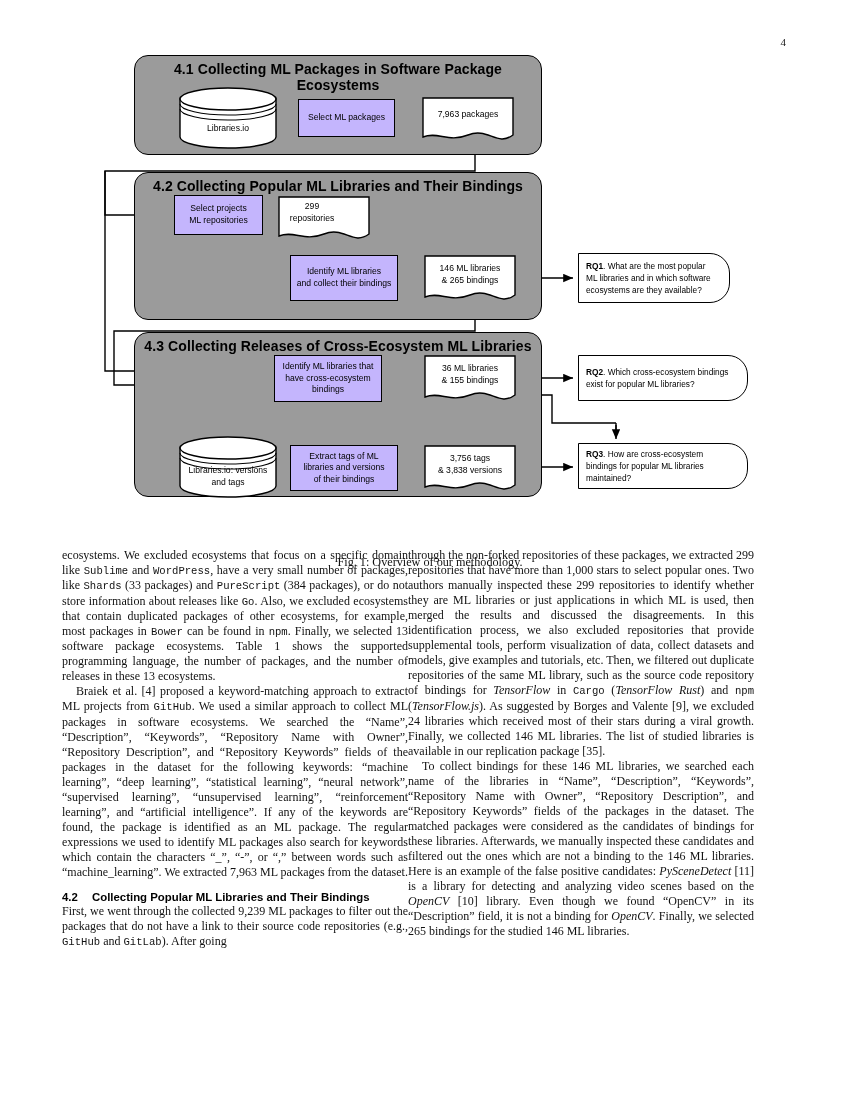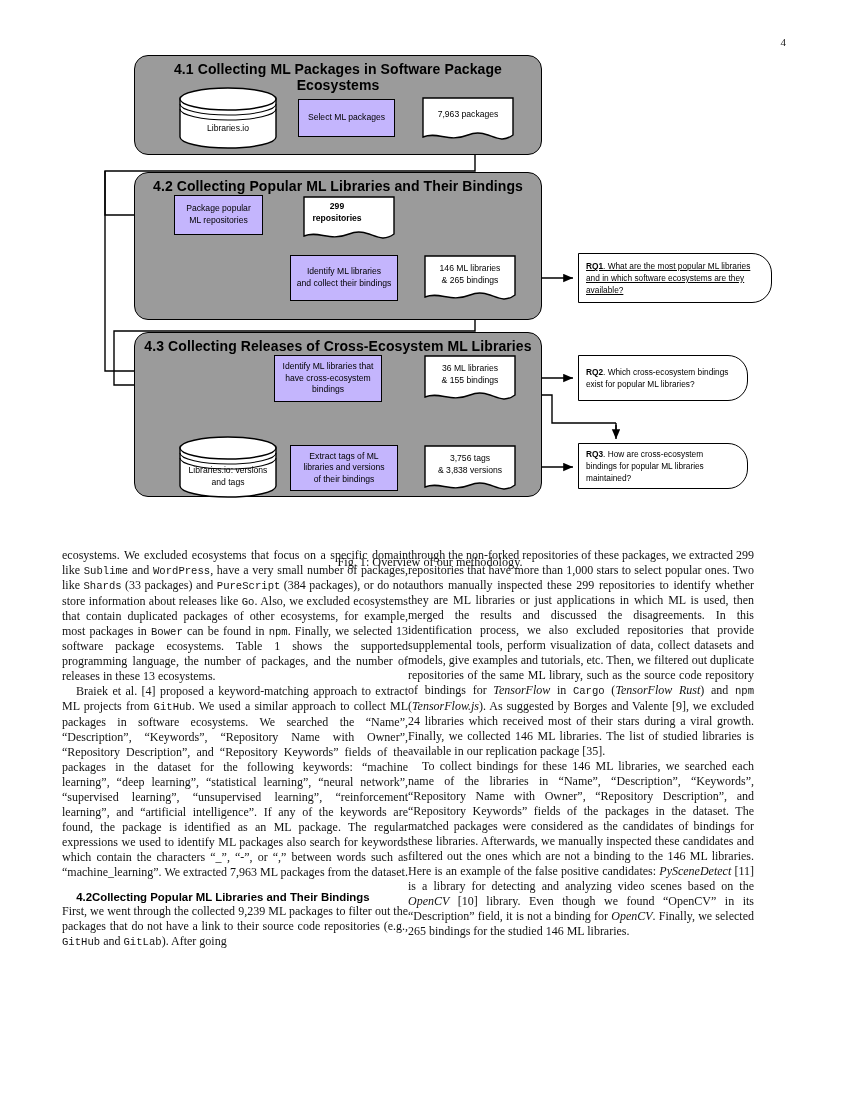--- a/index.html
+++ b/index.html
@@ -134,21 +134,21 @@
     font-size:10.6px;
   }
   i,em{font-style:italic;}
   h4.sec{
     margin:11px 0 1px 0;
     font-family:"Liberation Sans", sans-serif;
     font-size:11.4px;
     font-weight:bold;
     color:#000;
   }
-  h4.sec .num{display:inline-block; min-width:30px;text-align:right;}
+  h4.sec .num{display:inline-block; min-width:30px;}
 </style>
 </head>
 <body>
 
 <div class="page">
 
   <div class="page-number">4</div>
 
   <div class="figure">
 
@@ -225,24 +225,24 @@
 
     <div class="node" style="left:198px; top:44px; width:97px; height:38px; white-space:pre-line;">Select ML packages</div>
 
     <div class="doc" style="left:322px; top:42px; width:92px; height:44px;">
       <svg width="92" height="48" viewBox="0 0 92 48">
         <path d="M1,1 L91,1 L91,38 C75,50 66,30 46,38 C26,46 16,34 1,40 Z" fill="#fff" stroke="#000" stroke-width="1.4"></path>
       </svg>
       <div class="doc-label" style="top:8px; height:20px;">7,963 packages</div>
     </div>
 
-    <div class="node" style="left:74px; top:140px; width:89px; height:40px; white-space:pre-line;">Package popular
+    <div class="node" style="left:74px; top:140px; width:89px; height:40px; white-space:pre-line;">Select projects
 ML repositories</div>
 
-    <div class="doc" style="left:203px; top:141px; width:68px; height:44px;font-weight:bold;">
+    <div class="doc" style="left:178px; top:141px; width:68px; height:44px;">
       <svg width="92" height="48" viewBox="0 0 92 48">
         <path d="M1,1 L91,1 L91,38 C75,50 66,30 46,38 C26,46 16,34 1,40 Z" fill="#fff" stroke="#000" stroke-width="1.4"></path>
       </svg>
       <div class="doc-label" style="top:7px; height:20px;">299 repositories</div>
     </div>
 
     <div class="node" style="left:190px; top:200px; width:108px; height:46px; white-space:pre-line;">Identify ML libraries
 and collect their bindings</div>
 
     <div class="doc" style="left:324px; top:200px; width:92px; height:48px;">
@@ -281,21 +281,21 @@
 of their bindings</div>
 
     <div class="doc" style="left:324px; top:390px; width:92px; height:48px;">
       <svg width="92" height="52" viewBox="0 0 92 52">
         <path d="M1,1 L91,1 L91,40 C75,52 66,32 46,40 C26,48 16,36 1,42 Z" fill="#fff" stroke="#000" stroke-width="1.4"></path>
       </svg>
       <div class="doc-label" style="top:7px; height:26px; white-space:pre-line;">3,756 tags
 &amp; 3,838 versions</div>
     </div>
 
-    <div class="rq" style="left:478px; top:198px; width:194px; height:50px;text-decoration:underline;">
+    <div class="rq" style="left:478px; top:198px; width:152px; height:50px;">
       <span>
         <b>RQ1</b><span>. What are the most popular ML libraries and in which software ecosystems are they available?</span>
       </span>
     </div>
 
     <div class="rq" style="left:478px; top:300px; width:170px; height:46px;">
       <span>
         <b>RQ2</b><span>. Which cross-ecosystem bindings exist for popular ML libraries?</span>
       </span>
     </div>

